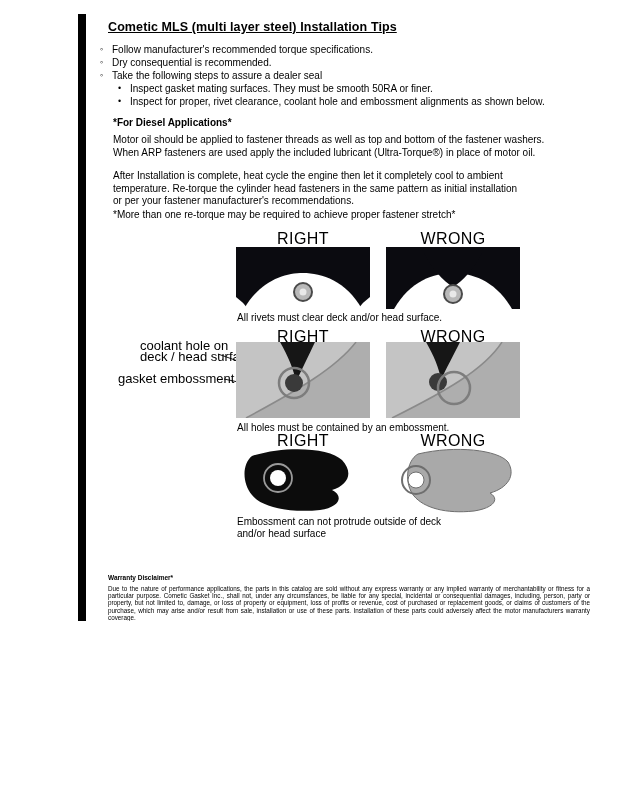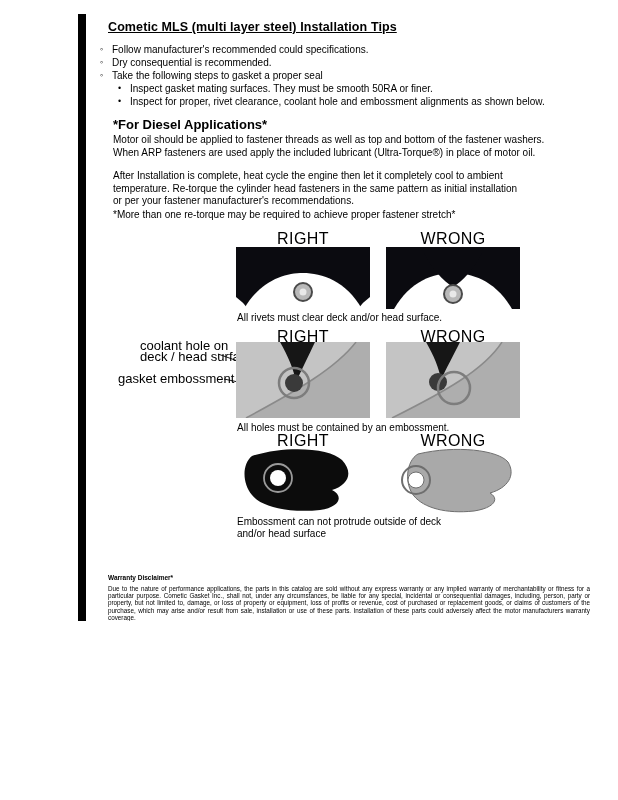--- a/index.html
+++ b/index.html
@@ -11,21 +11,21 @@
 
   .spine { left:78px; top:14px; width:8px; height:768px; background:#000; }
 
   .title { left:108px; top:20px; font-size:12.5px; font-weight:bold; text-decoration:underline; letter-spacing:.1px; }
 
   .tips { left:100px; top:43px; width:488px; font-size:10px; line-height:13px; }
   .tips .b { display:flex; }
   .tips .mk { width:12px; flex:0 0 12px; text-align:left; font-size:9px; }
   .tips .sub { margin-left:18px; }
 
-  .h-diesel { left:113px; top:117px; font-size:13px; font-weight:bold; }
+  .h-diesel { left:113px; top:117px; font-size:10px; font-weight:bold; }
   .para { left:113px; top:134px; width:482px; font-size:10px; line-height:12.5px; }
   .para2 { top:170px; }
   .note { top:209px; }
 
   .colhead { width:134px; text-align:center; font-size:16px; letter-spacing:.4px; }
   .panel { width:134px; overflow:hidden; }
   .panel svg { display:block; }
   .caption { left:237px; font-size:10px; line-height:12px; }
 
   .ptr-label { font-size:13px; line-height:10.5px; }
@@ -41,29 +41,29 @@
 
 <div class="page">
 
   <div class="abs spine"></div>
 
   <div class="abs title">Cometic MLS (multi layer steel) Installation Tips</div>
 
   <div class="abs tips">
     <div class="b">
       <span class="mk">◦</span>
-      <span>Follow manufacturer's recommended could specifications.</span>
+      <span>Follow manufacturer's recommended torque specifications.</span>
     </div>
     <div class="b">
       <span class="mk">◦</span>
       <span>Dry consequential is recommended.</span>
     </div>
     <div class="b">
       <span class="mk">◦</span>
-      <span>Take the following steps to gasket a proper seal</span>
+      <span>Take the following steps to assure a dealer seal</span>
     </div>
     <div class="b sub">
       <span class="mk">•</span>
       <span>Inspect gasket mating surfaces.  They must be smooth 50RA or finer.</span>
     </div>
     <div class="b sub">
       <span class="mk">•</span>
       <span>Inspect for proper, rivet clearance, coolant hole and embossment alignments as shown below.</span>
     </div>
   </div>

